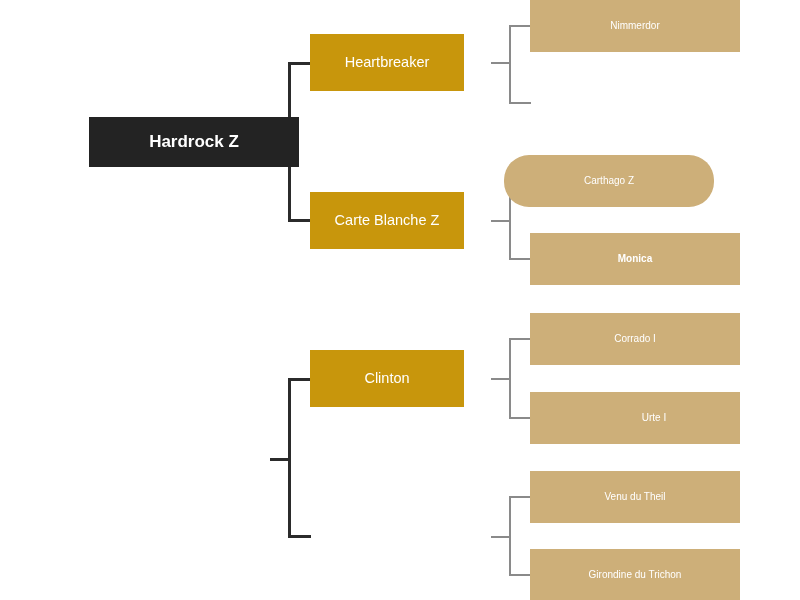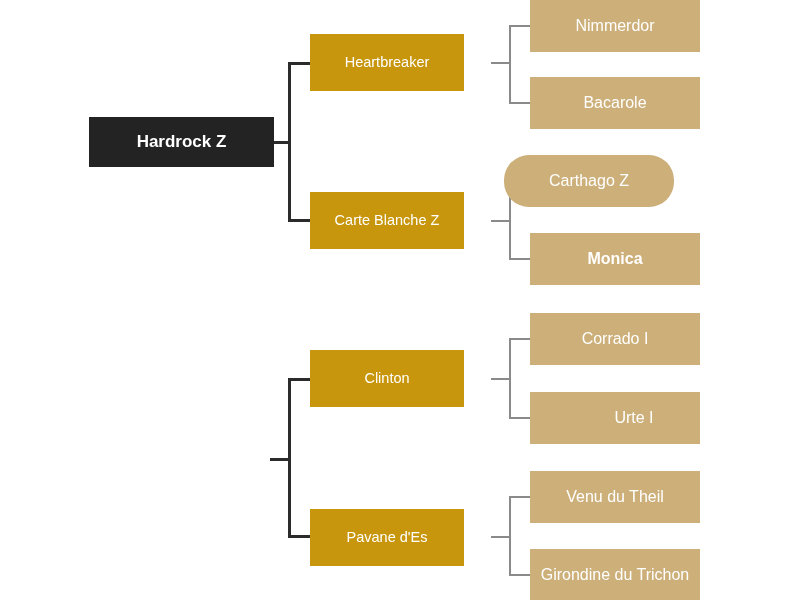--- a/index.html
+++ b/index.html
@@ -28,39 +28,39 @@
     align-items: center;
     justify-content: center;
     text-align: center;
     color: #ffffff;
     line-height: 1.18;
     padding: 2px 8px;
     z-index: 3;
   }
   .node-gen0 {
     background: #232323;
-    width: 185px;
+    width: 210px;
     height: 50px;
     font-size: 17px;
   }
   .node-gen0.bold { font-weight: bold; }
   .node-gen0.two-line { height: 52px; font-size: 17px; }
 
   .node-gen1 {
     background: #c8960c;
     width: 154px;
     height: 57px;
     font-size: 14.5px;
     font-weight: normal;
   }
   .node-gen2 {
     background: #cdaf79;
-    width: 170px;
+    width: 210px;
     height: 52px;
-    font-size: 16px;
+    font-size: 10px;
     font-weight: normal;
   }
 
   
   .conn {
     position: absolute;
     z-index: 1;
   }
   .conn-dark-h, .conn-dark-v {
     background: #2b2b2b;
@@ -73,21 +73,20 @@
   .conn-gray-h { height: 2px; }
   .conn-gray-v { width: 2px; }
 </style>
 </head>
 <body>
 
 <div id="pedigree-canvas">
 
   <div class="node node-gen2" style="left:530px; top:0px;">Nimmerdor</div>
 
-  <div class="node node-gen2" style="left:530px; top:77px;">Bacarole</div>
 
   <div class="node node-gen2" style="left:504px; top:155px;border-radius:25px;">Carthago Z</div>
 
   <div class="node node-gen2" style="left:530px; top:233px;font-weight:bold;">Monica</div>
 
   <div class="node node-gen1" style="left:310px; top:34px;">Heartbreaker</div>
 
   <div class="node node-gen1" style="left:310px; top:192px;">Carte Blanche Z</div>
 
   <div class="node node-gen0 bold" style="left:89px; top:117px;">Hardrock Z</div>
@@ -110,21 +109,20 @@
   <div class="node node-gen2" style="left:530px; top:313px;">Corrado I</div>
 
   <div class="node node-gen2" style="left:530px; top:392px;padding-left:46px;">Urte I</div>
 
   <div class="node node-gen2" style="left:530px; top:471px;">Venu du Theil</div>
 
   <div class="node node-gen2" style="left:530px; top:549px;">Girondine du Trichon</div>
 
   <div class="node node-gen1" style="left:310px; top:350px;">Clinton</div>
 
-  <div class="node node-gen1" style="left:310px; top:509px;">Pavane d'Es</div>
 
 
   <div class="conn conn-dark-h" style="left:270px; top:458px; width:21px;"></div>
   <div class="conn conn-dark-v" style="left:288px; top:378px; height:160px;"></div>
   <div class="conn conn-dark-h" style="left:288px; top:378px; width:23px;"></div>
   <div class="conn conn-dark-h" style="left:288px; top:535px; width:23px;"></div>
 
   <div class="conn conn-gray-h" style="left:491px; top:378px; width:20px;"></div>
   <div class="conn conn-gray-v" style="left:509px; top:338px; height:80px;"></div>
   <div class="conn conn-gray-h" style="left:509px; top:338px; width:22px;"></div>

